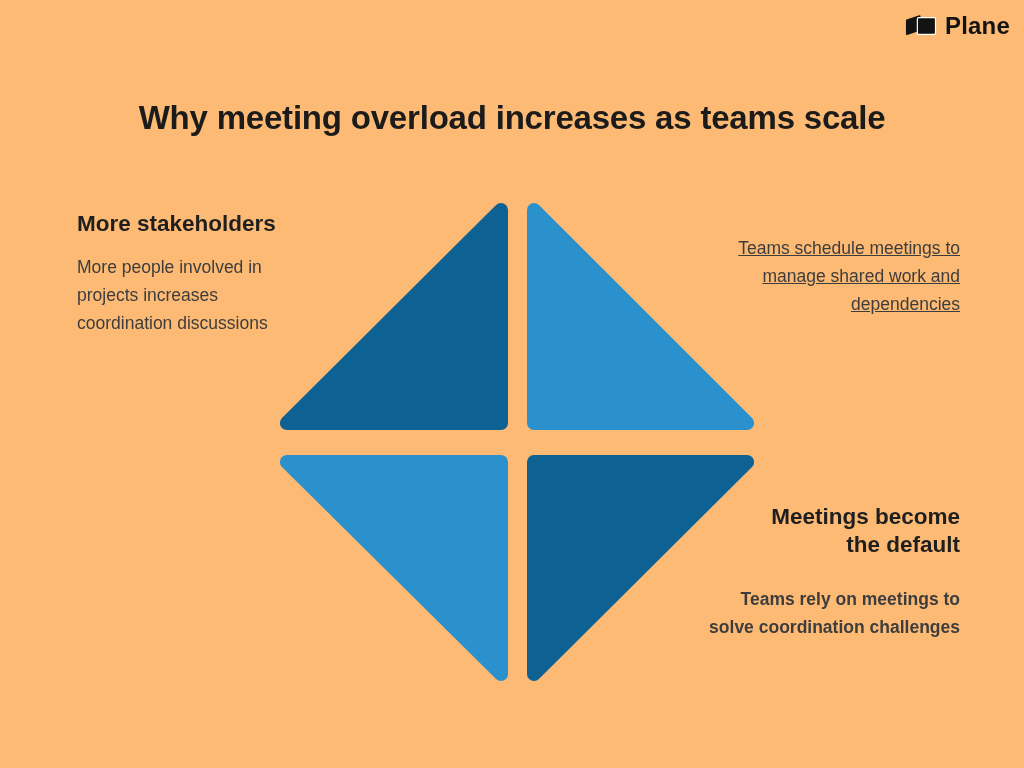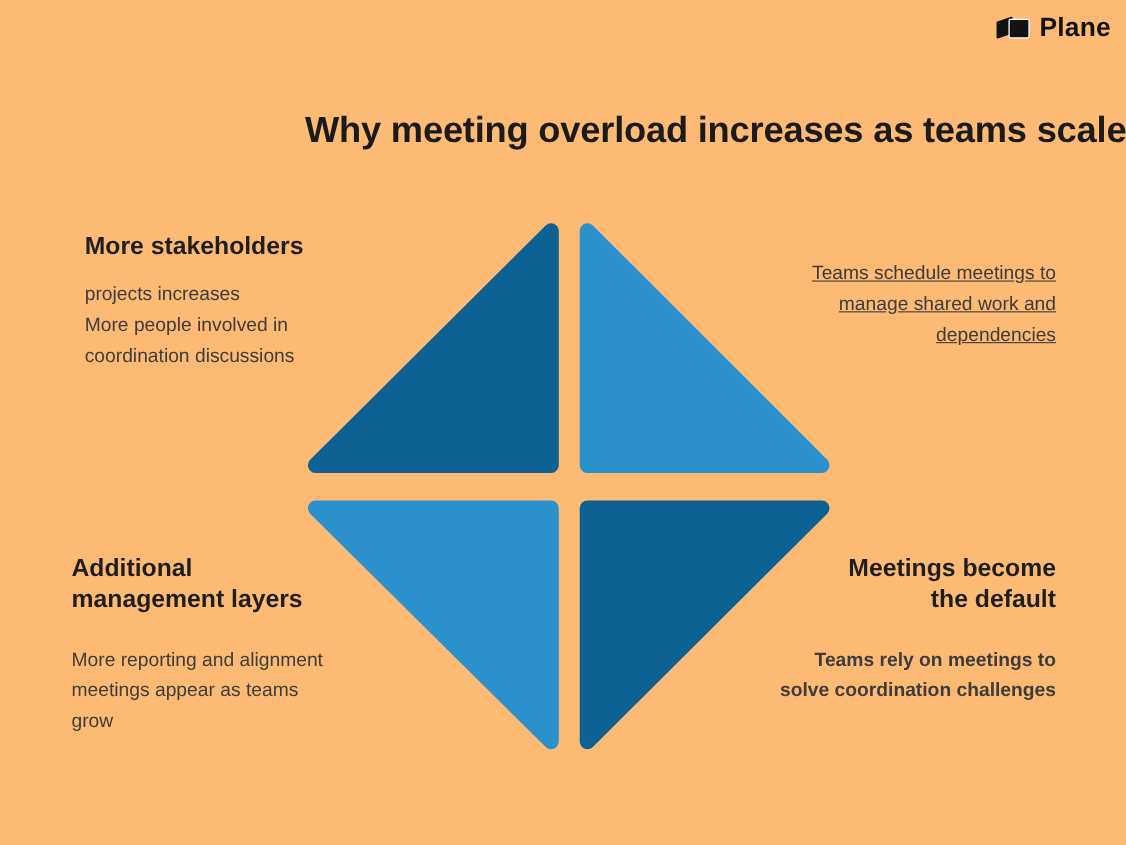--- a/index.html
+++ b/index.html
@@ -26,21 +26,21 @@
   }
   .logo svg { display: block; }
 
   
   .title {
     position: absolute;
     top: 99px;
     left: 0;
     width: 100%;
     margin: 0;
-    text-align: right;
+    text-align: center;
     font-size: 33px;
     font-weight: 600;
     letter-spacing: -0.2px;
   }
 
   
   .diamond {
     position: absolute;
     left: 270px;
     top: 193px;
@@ -89,45 +89,34 @@
     <path fill="currentColor" stroke="currentColor" stroke-width="14" stroke-linejoin="round" d="M264 16.9 L477.1 230 L264 230 Z" style="color: rgb(43, 145, 205);"></path>
     <path fill="currentColor" stroke="currentColor" stroke-width="14" stroke-linejoin="round" d="M16.9 269 L231 269 L231 481.1 Z" style="color: rgb(43, 145, 205);"></path>
     <path fill="currentColor" stroke="currentColor" stroke-width="14" stroke-linejoin="round" d="M264 269 L477.1 269 L264 481.1 Z" style="color: rgb(14, 97, 147);"></path>
   </svg>
 
   <section class="block block-tl">
     <h2 style="color: rgb(31, 31, 31);">
       <div>More stakeholders</div>
     </h2>
     <div class="body" style="color: rgb(61, 61, 61);">
+      <div>More people involved in</div>
       <div>projects increases</div>
-      <div>More people involved in</div>
       <div>coordination discussions</div>
     </div>
   </section>
 
   <section class="block block-tr">
     <div class="body" style="color: rgb(61, 61, 61);">
       <div>Teams schedule meetings to</div>
       <div>manage shared work and</div>
       <div>dependencies</div>
     </div>
   </section>
 
-  <section class="block block-bl">
-    <h2 style="color: rgb(31, 31, 31);">
-      <div>Additional</div>
-      <div>management layers</div>
-    </h2>
-    <div class="body" style="color: rgb(61, 61, 61);">
-      <div>More reporting and alignment</div>
-      <div>meetings appear as teams</div>
-      <div>grow</div>
-    </div>
-  </section>
 
   <section class="block block-br">
     <h2 style="color: rgb(31, 31, 31);">
       <div>Meetings become</div>
       <div>the default</div>
     </h2>
     <div class="body" style="color: rgb(61, 61, 61);">
       <div>Teams rely on meetings to</div>
       <div>solve coordination challenges</div>
     </div>

